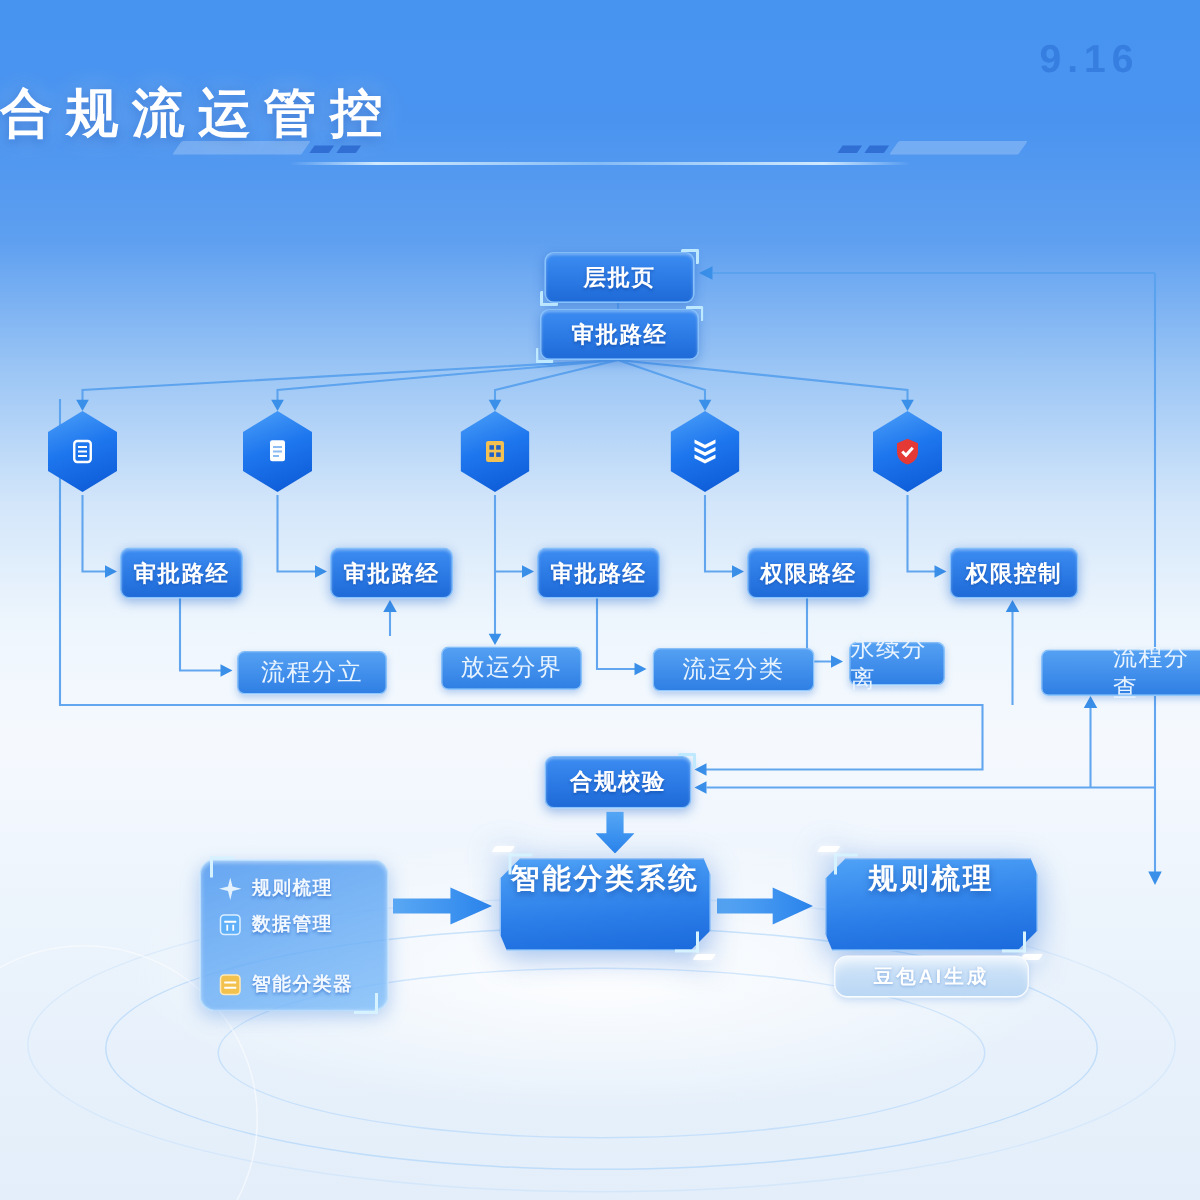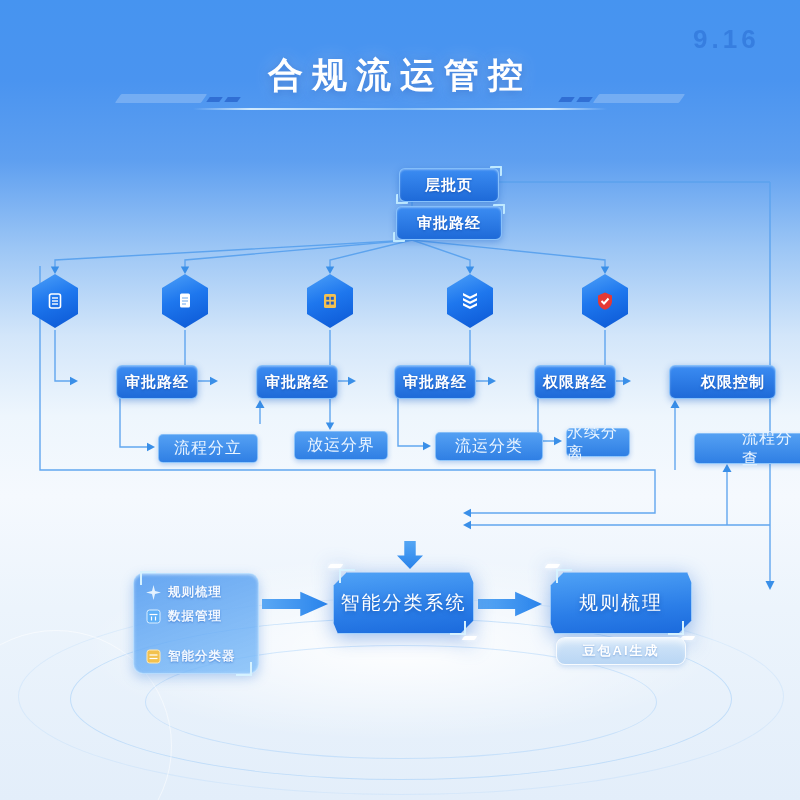--- a/index.html
+++ b/index.html
@@ -6,21 +6,21 @@
   body{font-family:"Liberation Sans","DejaVu Sans",sans-serif;}
   #stage{
     position:relative;width:800px;height:800px;overflow:hidden;
     background:
       radial-gradient(55% 16% at 50% 81%, rgba(255,255,255,.95), rgba(255,255,255,0) 72%),
       linear-gradient(180deg,#4694f0 0%,#4a94f0 10%,#5e9ff0 20%,#9cc6f5 31%,#d3e6fa 42%,#eef6fd 52%,#f5f9fe 62%,#ecf4fc 76%,#e3eefa 100%);
   }
   .abs{position:absolute;}
   
   .title{
-    top:52px;left:0;width:800px;text-align:center;
+    top:52px;left:0;width:800px;text-align:left;
     font-size:35px;font-weight:bold;color:#fff;letter-spacing:9px;
     text-shadow:0 2px 8px rgba(15,75,180,.5),0 0 18px rgba(255,255,255,.35);
   }
   .title-line{
     top:108px;left:193px;width:414px;height:2px;
     background:linear-gradient(90deg,rgba(255,255,255,0),rgba(215,238,255,.95) 14%,rgba(150,200,248,.75) 50%,rgba(215,238,255,.95) 86%,rgba(255,255,255,0));
   }
   .tick{width:13px;height:5px;background:rgba(23,78,190,.55);transform:skewX(-35deg);}
   .band{height:9px;background:rgba(255,255,255,.22);transform:skewX(-35deg);border-radius:1px;}
   .watermark{
@@ -28,21 +28,20 @@
     color:rgba(34,100,205,.45);
   }
   
   .fbox{
     display:flex;align-items:center;justify-content:center;
     background:linear-gradient(180deg,#3b8cf2,#1e6ad8);
     border:1px solid rgba(150,205,255,.85);border-radius:6px;
     color:#fff;font-weight:bold;font-size:15px;letter-spacing:1px;
     box-shadow:0 2px 7px rgba(25,95,200,.4), inset 0 1px 2px rgba(255,255,255,.35);
     text-shadow:0 1px 2px rgba(10,60,150,.5);
-    margin-left:36px;
   }
   .acc-tr{position:absolute;top:-3px;right:-4px;width:10px;height:8px;border-top:2px solid #bfe9ff;border-right:2px solid #bfe9ff;border-radius:1px;}
   .acc-bl{position:absolute;bottom:-3px;left:-4px;width:10px;height:8px;border-bottom:2px solid #bfe9ff;border-left:2px solid #bfe9ff;border-radius:1px;}
   .sbox{
     display:flex;align-items:center;justify-content:center;
     background:linear-gradient(180deg,#54a0f3,#2f7fe4);
     border:1px solid rgba(170,215,255,.7);border-radius:5px;
     color:#e9f4ff;font-size:16px;letter-spacing:1px;
     box-shadow:0 2px 5px rgba(40,110,210,.3);
   }
@@ -58,24 +57,24 @@
   .panel{
     width:124px;height:99px;border-radius:10px;
     background:linear-gradient(160deg,rgba(88,158,240,.9),rgba(125,188,248,.8));
     border:1px solid rgba(195,228,255,.85);
     box-shadow:0 4px 12px rgba(60,130,220,.35), inset 0 1px 3px rgba(255,255,255,.5);
   }
   .p-item{position:absolute;left:12px;display:flex;align-items:center;gap:7px;
     color:#f2f8ff;font-size:12.5px;font-weight:bold;letter-spacing:1px;
     text-shadow:0 1px 2px rgba(30,90,190,.55);}
   .bigbox{
-    display:flex;align-items:center;justify-content:center;
+    display:flex;align-items:flex-start;justify-content:center;
     background:linear-gradient(175deg,#4fa2f6 0%,#2b7ee8 60%,#1b6adc 100%);
     clip-path:polygon(14px 0%,calc(100% - 5px) 0%,100% 12px,100% calc(100% - 14px),calc(100% - 14px) 100%,5px 100%,0% calc(100% - 12px),0% 14px);
-    color:#fff;font-size:19px;font-weight:normal;letter-spacing:2px;
+    color:#fff;font-size:19px;font-weight:bold;letter-spacing:2px;
     text-shadow:0 2px 4px rgba(10,60,150,.55);
     border:1px solid rgba(200,230,255,.7);
   }
   .bb-wrap{filter:drop-shadow(0 4px 10px rgba(40,110,215,.45));}
   .cb-tl{position:absolute;top:-3px;left:6px;width:14px;height:12px;border-left:2px solid #d6f2ff;border-top:2px solid #d6f2ff;}
   .cb-br{position:absolute;bottom:-3px;right:6px;width:14px;height:12px;border-right:2px solid #d6f2ff;border-bottom:2px solid #d6f2ff;}
   .slash{position:absolute;width:13px;height:4px;background:#fff;transform:skewX(-35deg);border-radius:1px;box-shadow:0 0 4px rgba(255,255,255,.8);}
   .subbar{
     display:flex;align-items:center;justify-content:center;
     background:linear-gradient(180deg,#d3e6f9,#b9d6f4);
@@ -228,40 +227,44 @@
   </div>
   <div class="abs fbox" style="left:220px;top:365px;width:80px;height:32px;">
     <span>审批路经</span>
   </div>
   <div class="abs fbox" style="left:358px;top:365px;width:80px;height:32px;">
     <span>审批路经</span>
   </div>
   <div class="abs fbox" style="left:498px;top:365px;width:80px;height:32px;font-family:Liberation Serif, serif;">
     <span>权限路经</span>
   </div>
-  <div class="abs fbox" style="left:633px;top:365px;width:84px;height:32px;padding-left:21px;">
+  <div class="abs fbox" style="left:633px;top:365px;width:84px;height:32px;">
     <span>权限控制</span>
   </div>
 
   <div class="abs sbox" style="left:158px;top:434px;width:98px;height:27px;">
     <span>流程分立</span>
   </div>
   <div class="abs sbox" style="left:294px;top:431px;width:92px;height:27px;">
     <span>放运分界</span>
   </div>
   <div class="abs sbox" style="left:435px;top:432px;width:106px;height:27px;">
     <span>流运分类</span>
   </div>
   <div class="abs sbox" style="left:566px;top:428px;width:62px;height:27px;">
     <span>永续分离</span>
   </div>
   <div class="abs sbox" style="left:694px;top:433px;width:66px;height:29px;padding-left:47px;">
     <span>流程分查</span>
   </div>
 
+  <div class="abs fbox" style="left:363px;top:504px;width:96px;height:33px;">
+    <span>合规校验</span>
+    <span class="acc-tr"></span>
+  </div>
   <div class="abs darrow" style="left:397px;top:541px;width:26px;height:28px;"></div>
 
   <div class="abs panel" style="left:133px;top:573px;">
     <span class="cb-tl"></span>
     <span class="cb-br"></span>
     <div class="p-item" style="top:10px;">
       <svg width="15" height="15" viewBox="0 0 15 15">
         <path d="M7.5 0 L9 6 L15 7.5 L9 9 L7.5 15 L6 9 L0 7.5 L6 6 Z" fill="#eaf5ff" opacity="0.95"></path>
       </svg>
       <span>规则梳理</span>

